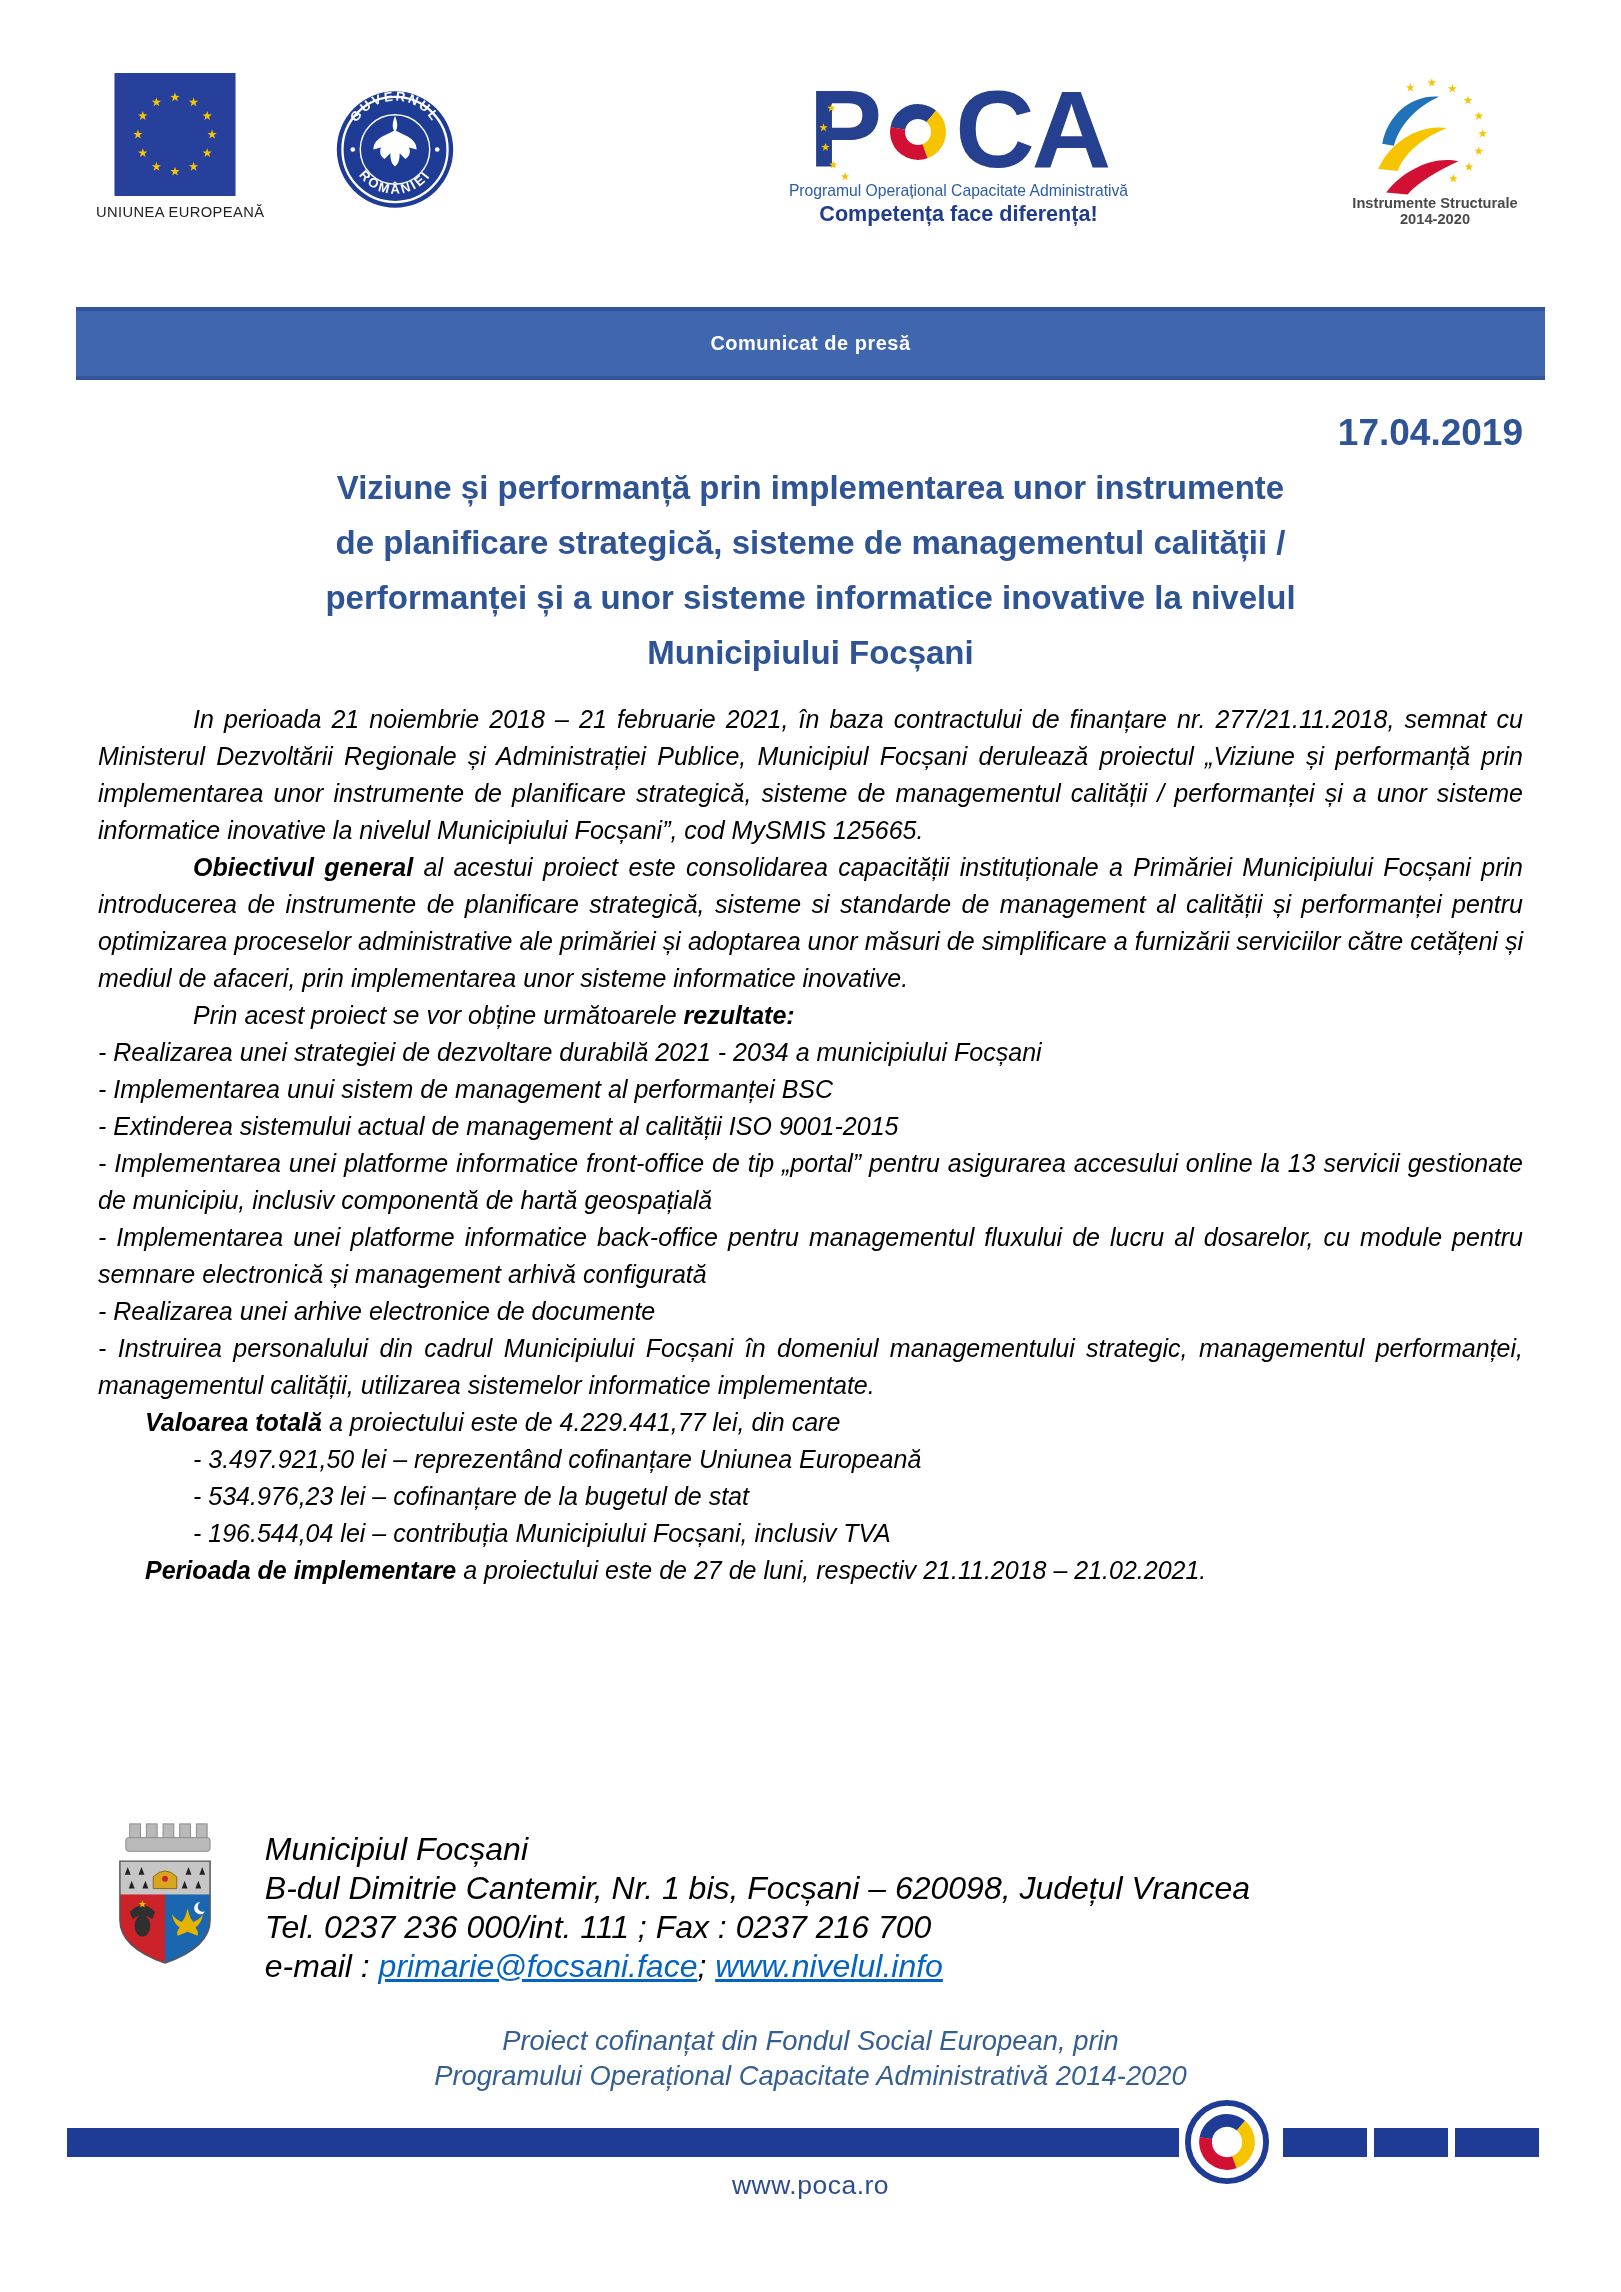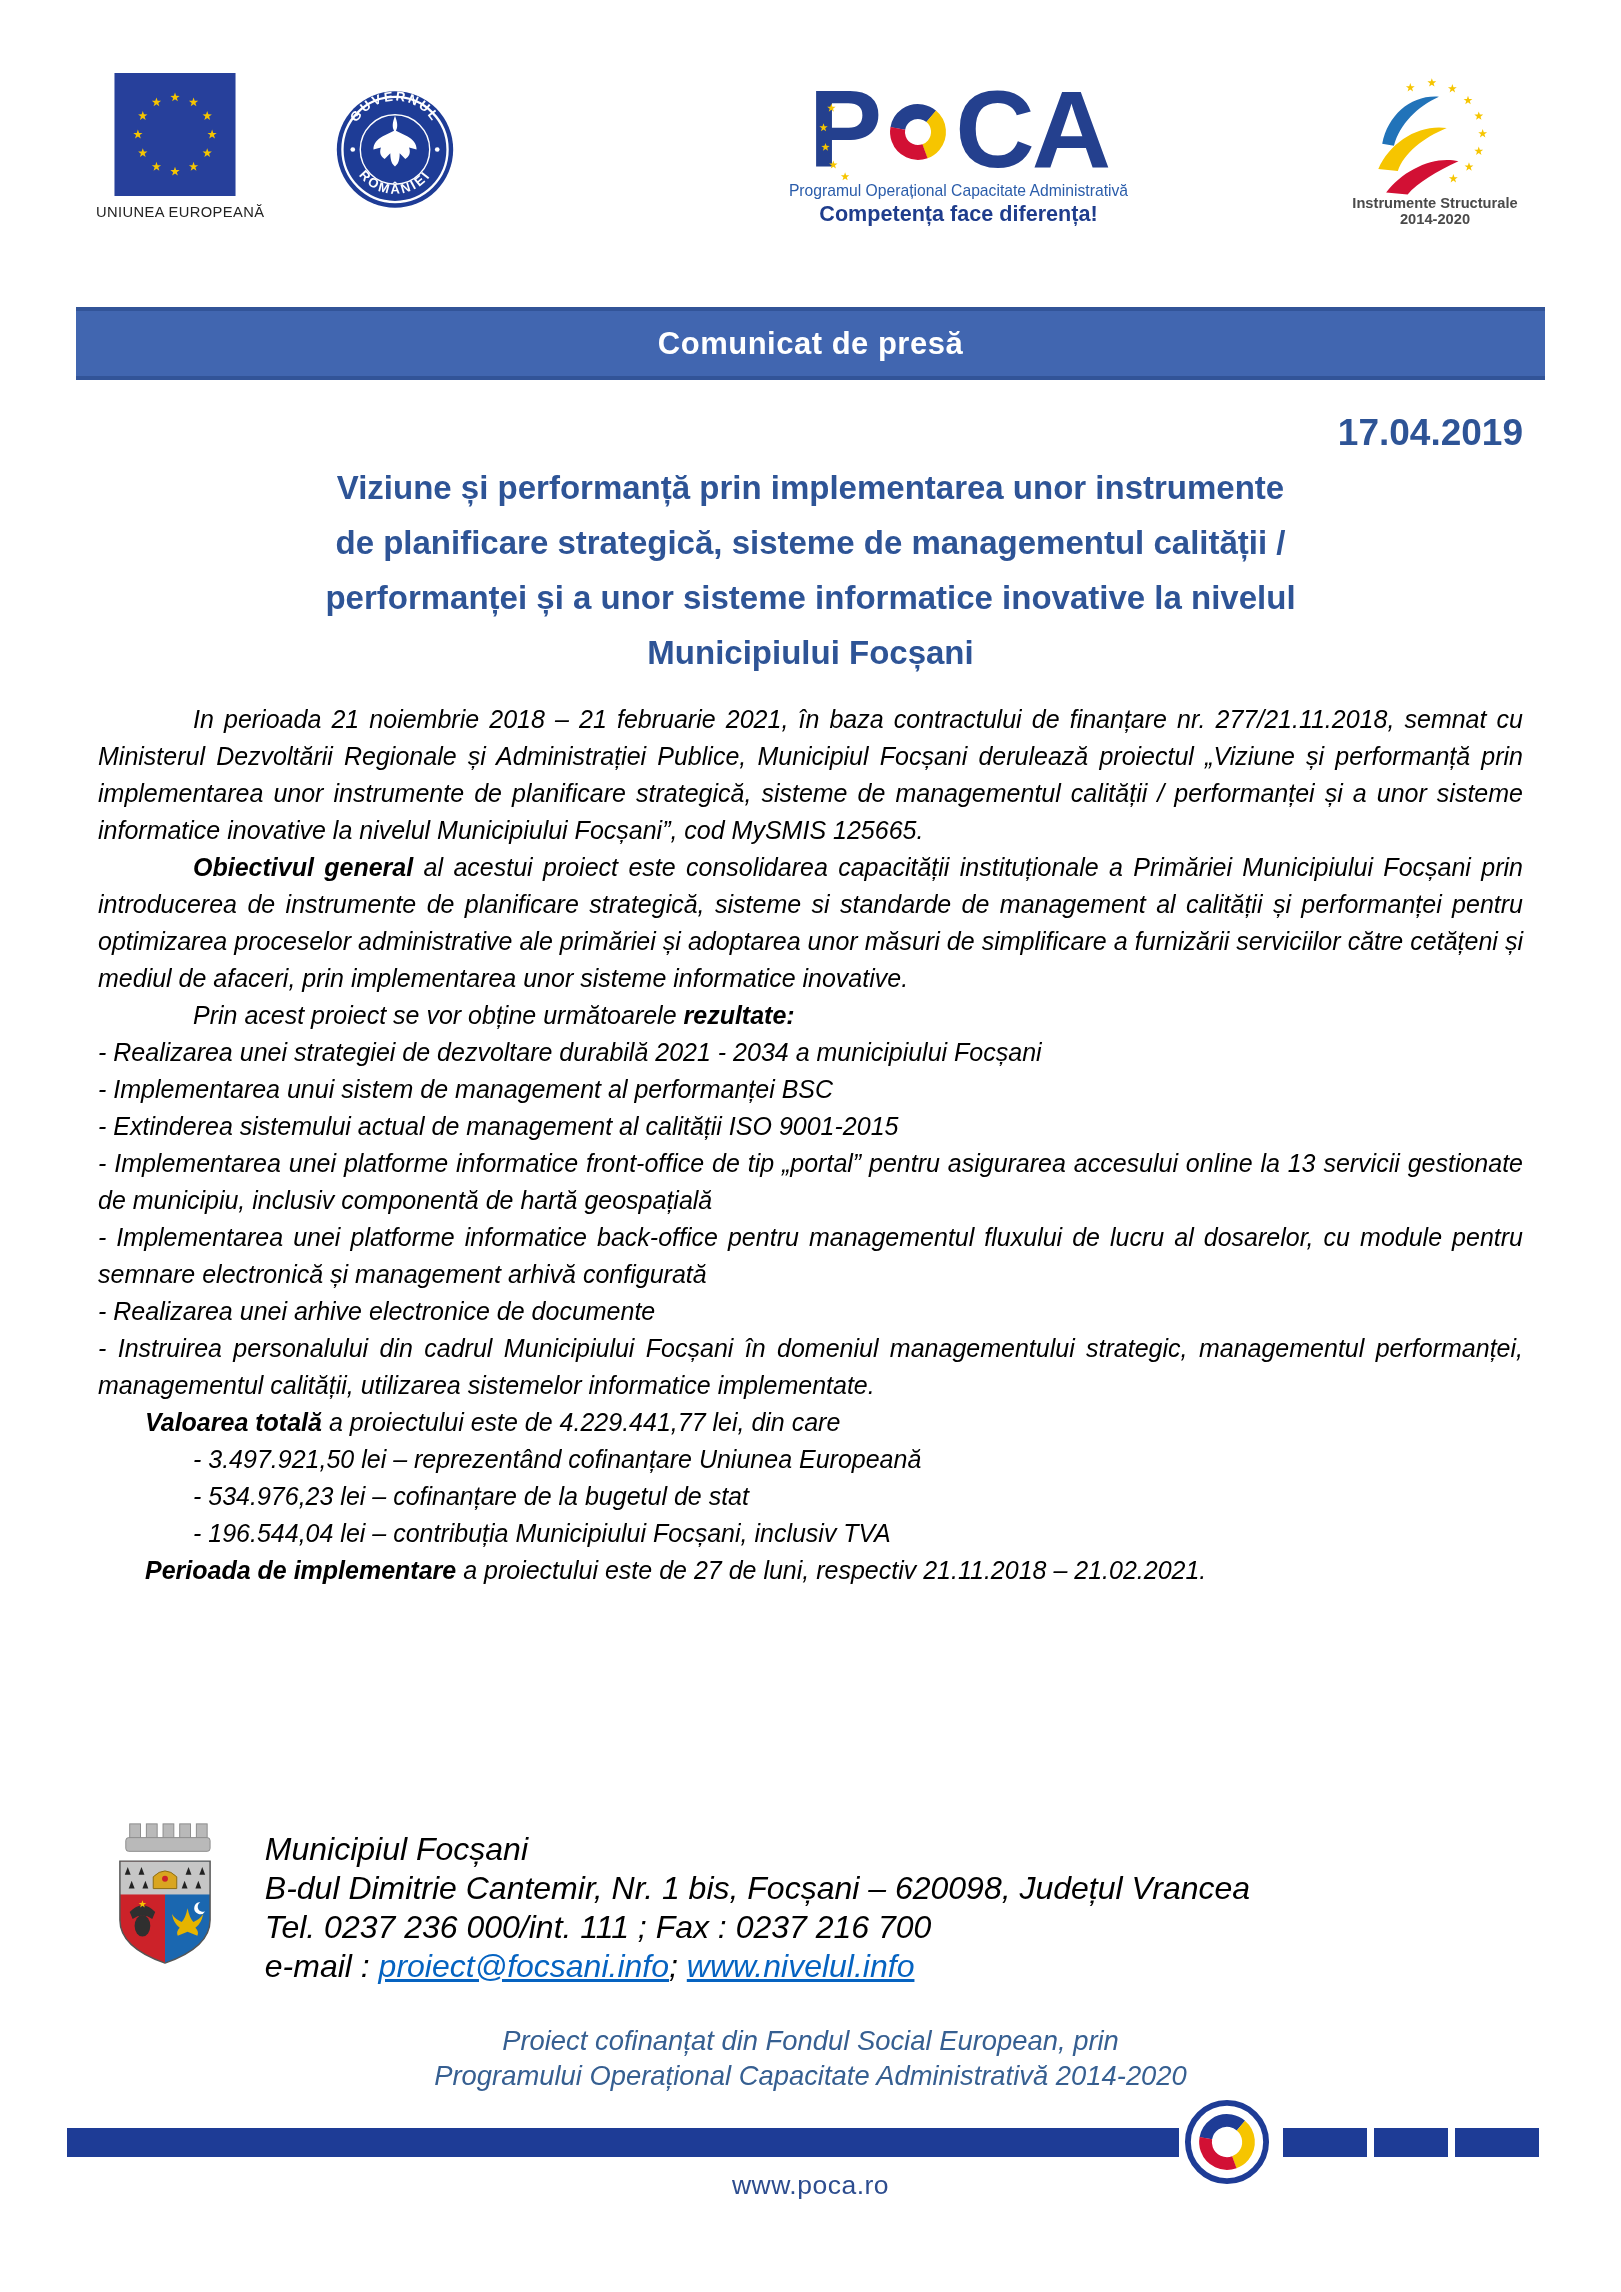--- a/index.html
+++ b/index.html
@@ -17,21 +17,21 @@
   .poca-letter{font-size:110px;font-weight:bold;color:#24408e;letter-spacing:-2.9px;line-height:98px;}
   .poca-o{margin:5.9px -3.9px 0 -2px;}
   .poca-stars{position:absolute;left:33px;top:9.8px;pointer-events:none;}
   .poca-sub{margin-top:2px;font-size:15.7px;color:#2a5caa;white-space:nowrap;}
   .poca-tag{margin-top:1px;font-size:21.6px;font-weight:bold;color:#1f3d8c;white-space:nowrap;}
   .logo-is{position:absolute;left:1280px;top:25.5px;width:186px;text-align:center;}
 
   
   .banner{position:absolute;top:307px;left:76px;right:76px;height:73px;background:#4166b0;
           box-shadow:inset 0 3.9px 0 rgba(16,38,90,.28), inset 0 -3.9px 0 rgba(16,38,90,.28);
-          color:#fff;font-weight:bold;font-size:31px;text-align:center;line-height:73px;letter-spacing:0.5px;}
+          color:#fff;font-weight:bold;font-size:20px;text-align:center;line-height:73px;letter-spacing:0.5px;}
 
   
   .doc{position:absolute;top:412px;left:98px;right:98px;}
   .date{text-align:right;font-weight:bold;color:#2e5496;font-size:37px;}
   .title{margin-top:5.9px;text-align:center;color:#2e5496;font-weight:bold;font-size:33px;line-height:55px;}
   .body{margin-top:21px;font-size:25px;line-height:37px;text-align:justify;font-style:italic;}
   .body p{margin:0;}
   .ind1{text-indent:95px;}
   .ind2{text-indent:47px;}
 
@@ -221,21 +221,21 @@
         <ellipse cx="33" cy="110" rx="8" ry="11"></ellipse>
       </g>
       <use href="#star5" transform="translate(29,84) scale(0.8)" fill="#f6c500"></use>
       <path d="M79,92 q-2,10 -6,14 q-6,-2 -10,-8 q2,10 8,14 q-4,4 -2,8 l10,-4 l10,4 q2,-4 -2,-8 q6,-4 8,-14 q-4,6 -10,8 q-4,-4 -6,-14 z" fill="#e6b400"></path>
       <path d="M92,86 a6,6 0 1 0 5,9 a5,5 0 1 1 -5,-9 z" fill="#fff"></path>
     </svg>
     <div class="contact-text">
       <div>Municipiul Focșani</div>
       <div>B-dul Dimitrie Cantemir, Nr. 1 bis, Focșani – 620098, Județul Vrancea</div>
       <div>Tel. 0237 236 000/int. 111 ; Fax : 0237 216 700</div>
-      <div><span>e-mail : </span><a class="lnk">proiect@focsani.info</a><span>; </span><a class="lnk">www.nivelul.info</a></div>
+      <div><span>e-mail : </span><a class="lnk">primarie@focsani.face</a><span>; </span><a class="lnk">www.nivelul.info</a></div>
     </div>
   </div>
 
   <div class="footer-lines">
     <div>Proiect cofinanțat din Fondul Social European, prin</div>
     <div>Programului Operațional Capacitate Administrativă 2014-2020</div>
   </div>
 
   <div class="footer-bar">
     <div class="bar-long"></div>

